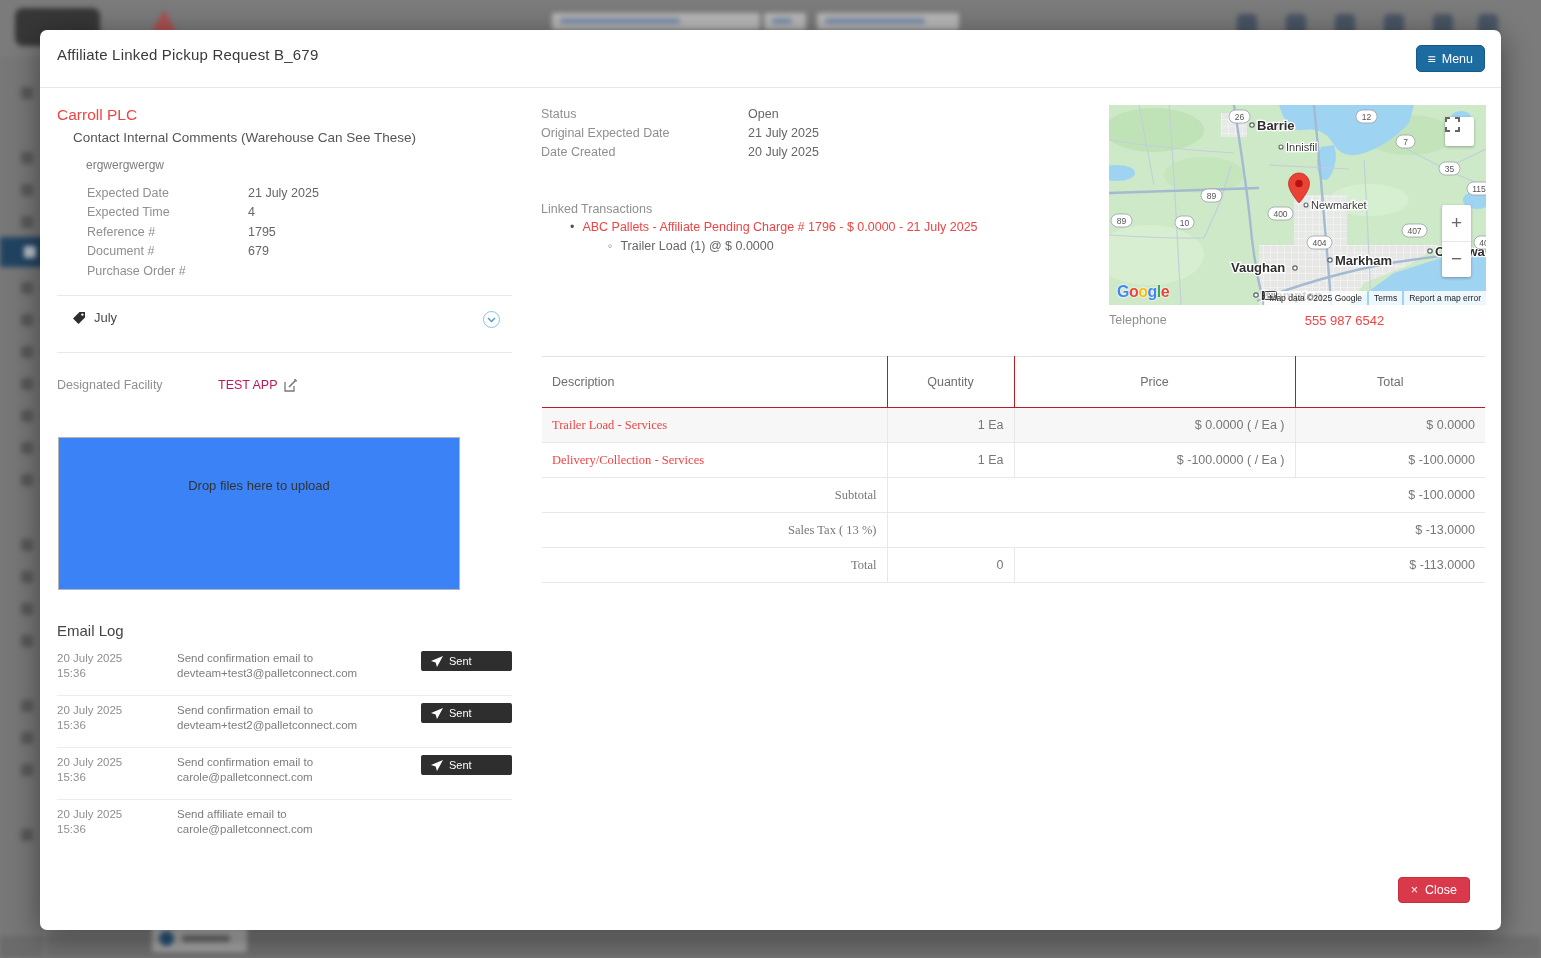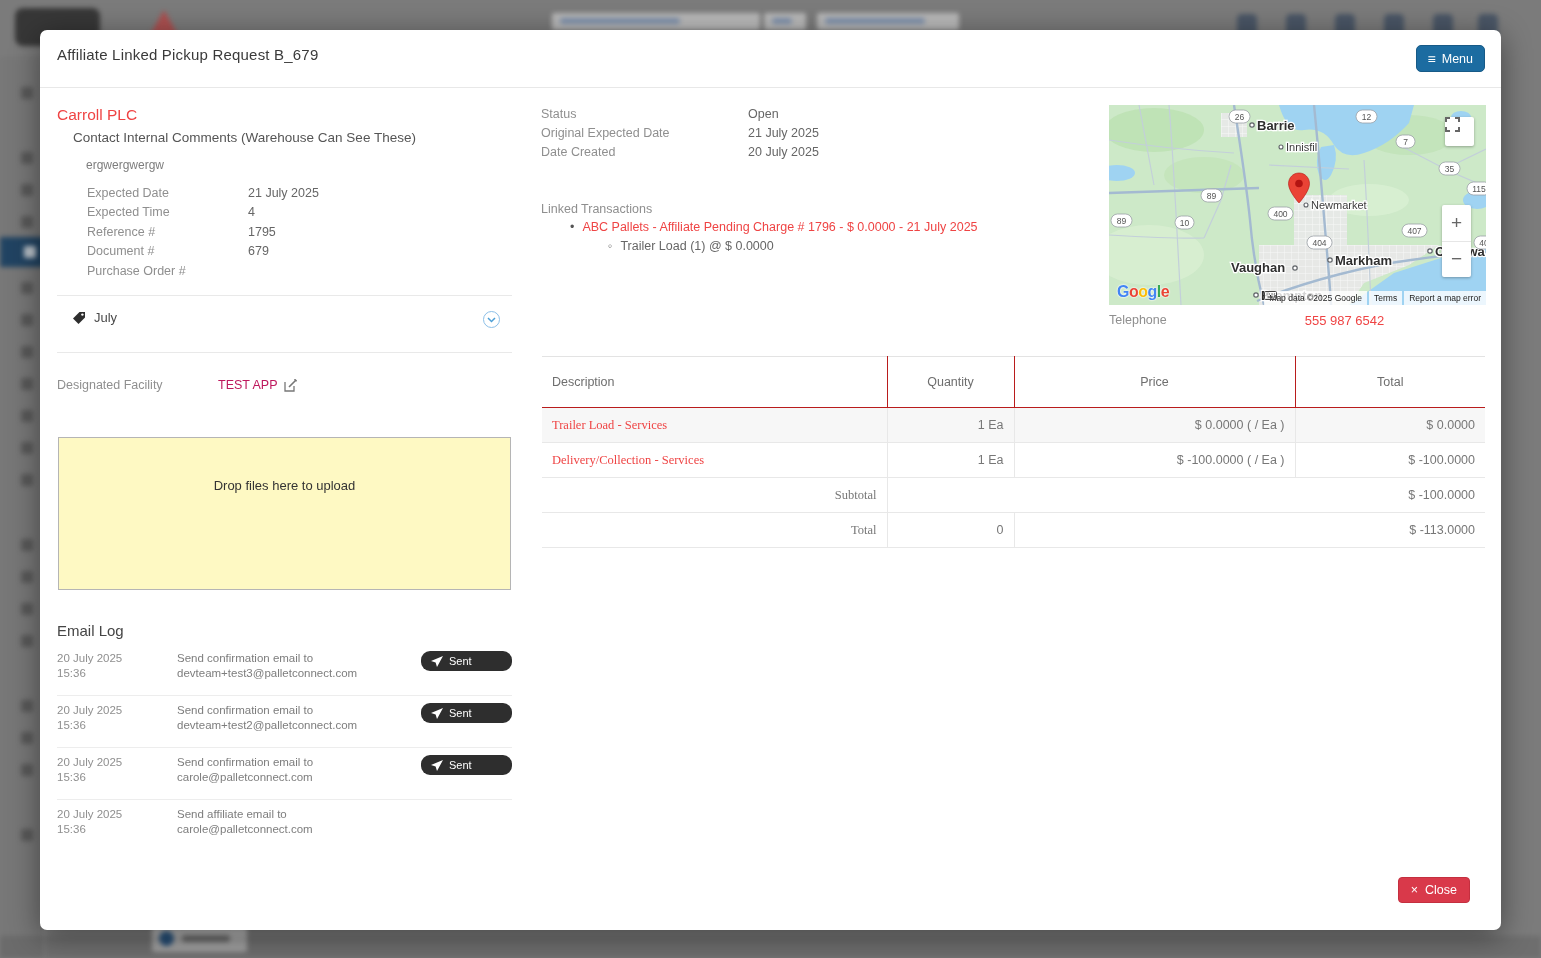--- a/index.html
+++ b/index.html
@@ -40,29 +40,29 @@
   .d-label { width:161px; font-size:12.5px; color:#8f8f8f; }
   .d-value { font-size:12.5px; color:#666; }
 
   .hr { position:absolute; left:17px; width:455px; border-top:1px solid #e9e9e9; }
   .tags-row { position:absolute; left:32px; top:280px; display:flex; align-items:center; gap:8px; font-size:13px; color:#4a4a4a; }
   .chev-circle { position:absolute; left:443px; top:281px; width:17px; height:17px; border:1px solid #8cbfe8; border-radius:50%; display:flex; align-items:center; justify-content:center; cursor:pointer; }
   .fac-row { position:absolute; left:17px; top:348px; width:455px; display:flex; }
   .fac-label { width:161px; font-size:12.5px; color:#8f8f8f; }
   .fac-value { font-size:12.5px; color:#be185d; display:flex; gap:6px; align-items:center; }
 
-  .dropzone { position:absolute; left:18px; top:407px; width:453px; height:153px; border:1px solid #b5b5b5; background:#fef9c3; cursor:pointer; }
+  .dropzone { position:absolute; left:18px; top:407px; width:402px; height:153px; border:1px solid #b5b5b5; background:#3b82f6; cursor:pointer; }
   .dropzone p { margin-top:40px; text-align:center; font-size:13px; color:#333; }
 
   .email-log-title { position:absolute; left:17px; top:592px; font-size:15px; color:#454545; }
   .email-log { position:absolute; left:17px; top:614px; width:455px; height:216px; overflow:hidden; }
   .el-entry { display:flex; padding:7px 0 14px 0; border-bottom:1px solid #ededed; }
   .el-date { width:120px; font-size:11.5px; color:#8f8f8f; line-height:15px; }
   .el-msg { width:215px; font-size:11.5px; color:#7d7d7d; line-height:15px; }
-  .el-badge { margin-left:auto; align-self:flex-start; background:#2e2e2e; color:#fff; font-size:11px; border-radius:9px; padding:4px 30px 4px 10px; display:flex; gap:6px; align-items:center; min-width:91px; }
+  .el-badge { margin-left:auto; align-self:flex-start; background:#2e2e2e; color:#fff; font-size:11px; border-radius:2px; padding:4px 30px 4px 10px; display:flex; gap:6px; align-items:center; min-width:91px; }
 
   
   .status-grid { position:absolute; left:501px; top:74px; width:480px; }
   .s-row { display:flex; height:19px; align-items:center; }
   .s-label { width:191px; font-size:12.5px; color:#8f8f8f; }
   .s-value { font-size:12.5px; color:#666;margin-left:16px; }
   .linked-label { position:absolute; left:501px; top:172px; font-size:12.5px; color:#8f8f8f; }
   .linked-item { position:absolute; left:530px; top:190px; font-size:12.5px; }
   .linked-item .bullet { color:#555; margin-right:8px; }
   .linked-sub { position:absolute; left:568px; top:209px; font-size:12.5px; color:#666; }
@@ -488,20 +488,24 @@
         <td><a href="#" class="link">Delivery/Collection - Services</a></td>
         <td class="num">1 Ea</td>
         <td class="num">$ -100.0000 ( / Ea )</td>
         <td class="num">$ -100.0000</td>
       </tr>
       <tr>
         <td class="sum-label">Subtotal</td>
         <td class="sum-total" colspan="3">$ -100.0000</td>
       </tr>
       <tr>
+        <td class="sum-label">Sales Tax ( 13 %)</td>
+        <td class="sum-total" colspan="3">$ -13.0000</td>
+      </tr>
+      <tr>
         <td class="sum-label">Total</td>
         <td class="sum-label">0</td>
         <td class="sum-total" colspan="2">$ -113.0000</td>
       </tr>
     </tbody>
   </table>
 
   <button class="btn-close">
     <span>×</span>
     <span>Close</span>

